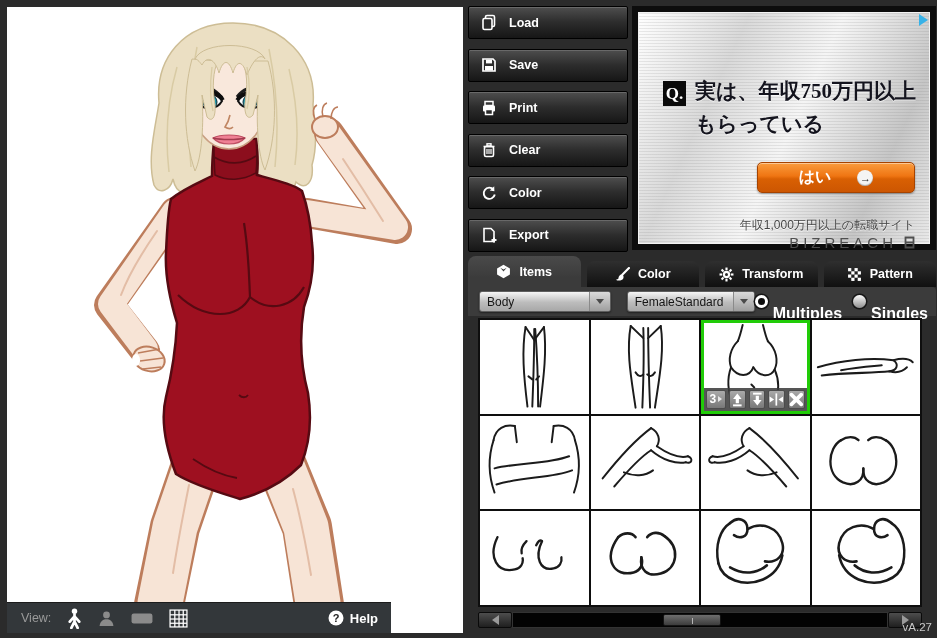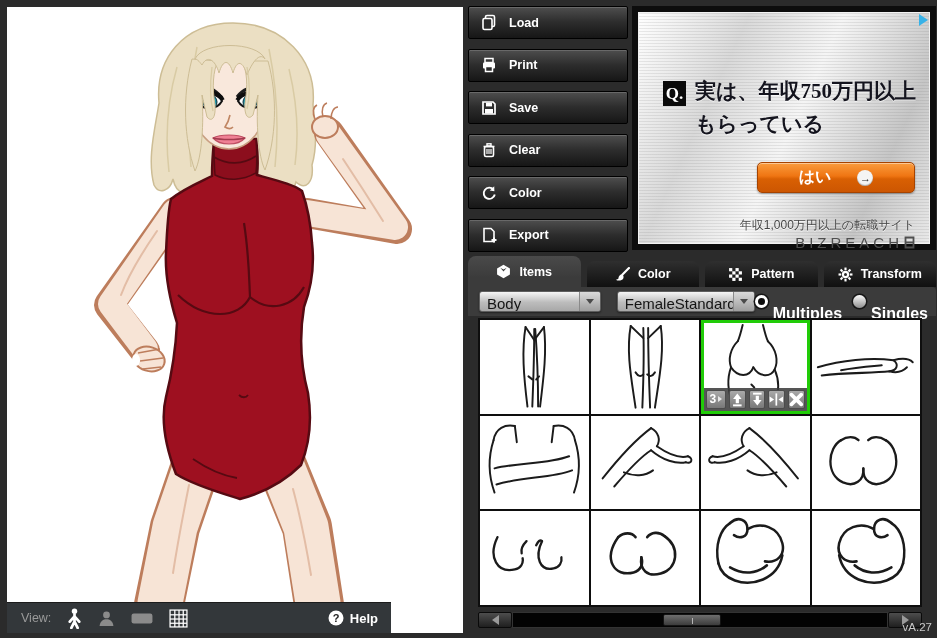--- a/index.html
+++ b/index.html
@@ -26,31 +26,31 @@
     background-image:
       repeating-linear-gradient(180deg, rgba(110,110,110,.14) 0 1px, rgba(255,255,255,0) 1px 3px),
       linear-gradient(115deg,#ffffff 0%,#d9d9d9 28%,#f5f5f5 52%,#c6c6c6 80%,#e9e9e9 100%);
   }
   .adchoices { position:absolute; top:1px; right:1px; width:0; height:0; border-top:6px solid transparent; border-bottom:6px solid transparent; border-left:9px solid #37b2e8; }
   .ad-q { position:absolute; left:24px; top:68px; width:23px; height:25px; background:#0a0a0a; color:#fff; font-family:"Liberation Serif",serif; font-weight:bold; font-size:17px; display:flex; align-items:center; justify-content:center; }
   .ad-headline { position:absolute; left:56px; top:62px; width:235px; color:#14141e; font-family:"Liberation Serif",serif; font-weight:bold; font-size:21px; line-height:33px; text-shadow:0 1px 0 rgba(255,255,255,.7); }
   .ad-cta { position:absolute; left:118px; top:149px; width:158px; height:31px; border-radius:5px; border:1px solid #a64300; background:linear-gradient(180deg,#fa9c3e,#ef7512 45%,#d96003 55%,#cc5602); box-shadow:inset 0 1px 0 rgba(255,255,255,.45), 0 1px 2px rgba(0,0,0,.35); display:flex; align-items:center; justify-content:center; gap:26px; color:#fff; font-weight:bold; font-size:16px; cursor:pointer; }
   .cta-arrow { width:16px; height:16px; border-radius:50%; background:#f4f4f4; color:#222; font-size:11px; font-weight:bold; display:flex; align-items:center; justify-content:center; box-shadow:inset 0 -1px 1px rgba(0,0,0,.3); }
   .ad-sub { position:absolute; right:14px; top:204px; color:#454545; font-size:12px; text-shadow:0 1px 0 rgba(255,255,255,.8); }
-  .ad-brand { position:absolute; right:14px; top:221px; display:flex; align-items:center; gap:1px; color:#4f4f4f; font-size:15px; letter-spacing:4px; }
+  .ad-brand { position:absolute; right:14px; top:221px; display:flex; align-items:center; gap:7px; color:#4f4f4f; font-size:15px; letter-spacing:4px; }
 
   
   .tabs { position:absolute; left:468px; top:256px; width:468px; height:31px; display:flex; gap:6px;justify-content:space-between; }
   .tab { flex:1; margin-top:5px; height:26px; border-radius:8px 8px 0 0; background:linear-gradient(180deg,#2f2f2f,#101010); display:flex; align-items:center; justify-content:center; gap:8px; color:#fff; font-weight:bold; font-size:12.5px; cursor:pointer; }
   .tab.active { margin-top:0; height:31px; background:linear-gradient(180deg,#4a4a4a,#3b3b3b 70%,#3b3b3b); }
 
   
   .controls { position:absolute; left:468px; top:287px; width:468px; height:29px; background:#3b3b3b; border-radius:0 4px 0 0; display:flex; align-items:center; }
   .select { display:flex; height:21px; border:1px solid #5e5e5e; border-radius:3px; background:linear-gradient(180deg,#f5f5f5,#bcbcbc 55%,#a8a8a8); box-shadow:0 1px 2px rgba(0,0,0,.45); cursor:pointer; }
-  .select .val { font-size:15px; color:#151515; padding:3px 0 0 7px; overflow:hidden; white-space:nowrap; }
+  .select .val { font-size:12px; color:#151515; padding:3px 0 0 7px; overflow:hidden; white-space:nowrap; }
   .select .arrow-box { width:21px; margin-left:auto; border-left:1px solid #8a8a8a; background:linear-gradient(180deg,#dadada,#9e9e9e); border-radius:0 2px 2px 0; display:flex; align-items:center; justify-content:center; }
   .tri-down { width:0; height:0; border-left:4px solid transparent; border-right:4px solid transparent; border-top:5px solid #4a4a4a; }
   .sel-cat { width:142px; margin-left:11px; }
   .sel-set { width:138px; margin-left:16px; }
   .radios { margin-left:auto; margin-right:8px; display:flex; align-items:center; gap:11px; }
   .radio-item { display:flex; align-items:center; gap:5px; cursor:pointer; }
   .radio { width:13px; height:13px; border-radius:50%; box-shadow:0 0 0 1.5px #161616; }
   .radio.sel { background:#fff; position:relative; }
   .radio.sel::after { content:""; position:absolute; inset:3px; border-radius:50%; background:#0d0d0d; }
   .radio.unsel { background:linear-gradient(180deg,#fbfbfb,#8e8e8e); }
@@ -211,33 +211,33 @@
   <div class="actions">
     <div class="action-btn">
       <svg width="16" height="17" viewBox="0 0 16 17">
           <rect x="4.5" y="1.5" width="9" height="11" rx="1.5" fill="none" stroke="#fff" stroke-width="1.6"></rect>
           <rect x="2" y="4.5" width="9" height="11" rx="1.5" fill="#2a2a2a" stroke="#fff" stroke-width="1.6"></rect>
         </svg>
       <span>Load</span>
     </div>
     <div class="action-btn">
       <svg width="16" height="16" viewBox="0 0 16 16">
+          <path d="M2 2 h10 l2 2 v10 h-12 z" fill="none" stroke="#fff" stroke-width="1.7"></path>
+          <rect x="5" y="2.6" width="6" height="3.8" fill="#fff"></rect>
+          <rect x="4" y="9" width="8" height="4.6" fill="#fff"></rect>
+        </svg>
+      <span>Save</span>
+    </div>
+    <div class="action-btn">
+      <svg width="16" height="16" viewBox="0 0 16 16">
           <rect x="4" y="1.5" width="8" height="4" fill="none" stroke="#fff" stroke-width="1.5"></rect>
           <rect x="2" y="5.5" width="12" height="6" rx="1" fill="#fff"></rect>
           <rect x="4.5" y="9.5" width="7" height="5" fill="#2a2a2a" stroke="#fff" stroke-width="1.5"></rect>
         </svg>
       <span>Print</span>
-    </div>
-    <div class="action-btn">
-      <svg width="16" height="16" viewBox="0 0 16 16">
-          <path d="M2 2 h10 l2 2 v10 h-12 z" fill="none" stroke="#fff" stroke-width="1.7"></path>
-          <rect x="5" y="2.6" width="6" height="3.8" fill="#fff"></rect>
-          <rect x="4" y="9" width="8" height="4.6" fill="#fff"></rect>
-        </svg>
-      <span>Save</span>
     </div>
     <div class="action-btn">
       <svg width="16" height="16" viewBox="0 0 16 16">
           <rect x="3.5" y="4.5" width="9" height="10" rx="1.5" fill="none" stroke="#fff" stroke-width="1.6"></rect>
           <line x1="2.5" y1="4.5" x2="13.5" y2="4.5" stroke="#fff" stroke-width="1.6"></line>
           <rect x="6" y="1.8" width="4" height="2.2" fill="none" stroke="#fff" stroke-width="1.4"></rect>
           <line x1="6" y1="7" x2="6" y2="12" stroke="#fff" stroke-width="1.2"></line>
           <line x1="8" y1="7" x2="8" y2="12" stroke="#fff" stroke-width="1.2"></line>
           <line x1="10" y1="7" x2="10" y2="12" stroke="#fff" stroke-width="1.2"></line>
         </svg>
@@ -289,51 +289,51 @@
           <path d="M4 3.4 L7 5.2 L10 3.4 L7 7 Z" fill="#3f3f3f"></path>
         </svg>
       <span>Items</span>
     </div>
     <div class="tab">
       <svg width="15" height="15" viewBox="0 0 14 14">
           <path d="M13 1 L7 7" stroke="#fff" stroke-width="2" stroke-linecap="round"></path>
           <path d="M6.8 6.8 c-2 0 -3.4 1.6 -3.7 4.2 c-.9 .6 -1.7 .8 -2.3 .8 c1.8 1.5 5.8 1.1 6.9 -1.1 c.6 -1.2 .3 -2.7 -.9 -3.9 z" fill="#fff"></path>
         </svg>
       <span>Color</span>
-    </div>
-    <div class="tab">
-      <svg width="15" height="15" viewBox="0 0 14 14" fill="#fff">
-          <rect x="1" y="1" width="3" height="3"></rect>
-          <rect x="7" y="1" width="3" height="3"></rect>
-          <rect x="4" y="4" width="3" height="3"></rect>
-          <rect x="10" y="4" width="3" height="3"></rect>
-          <rect x="1" y="7" width="3" height="3"></rect>
-          <rect x="7" y="7" width="3" height="3"></rect>
-          <rect x="4" y="10" width="3" height="3"></rect>
-          <rect x="10" y="10" width="3" height="3"></rect>
-        </svg>
-      <span>Pattern</span>
     </div>
     <div class="tab">
       <svg width="15" height="15" viewBox="0 0 14 14">
           <g stroke="#fff" stroke-width="2">
             <line x1="7" y1="0.5" x2="7" y2="3"></line>
             <line x1="7" y1="11" x2="7" y2="13.5"></line>
             <line x1="0.5" y1="7" x2="3" y2="7"></line>
             <line x1="11" y1="7" x2="13.5" y2="7"></line>
             <line x1="2.4" y1="2.4" x2="4.2" y2="4.2"></line>
             <line x1="9.8" y1="9.8" x2="11.6" y2="11.6"></line>
             <line x1="11.6" y1="2.4" x2="9.8" y2="4.2"></line>
             <line x1="2.4" y1="11.6" x2="4.2" y2="9.8"></line>
           </g>
           <circle cx="7" cy="7" r="3.4" fill="#fff"></circle>
           <circle cx="7" cy="7" r="1.4" fill="#2a2a2a"></circle>
         </svg>
       <span>Transform</span>
     </div>
+    <div class="tab">
+      <svg width="15" height="15" viewBox="0 0 14 14" fill="#fff">
+          <rect x="1" y="1" width="3" height="3"></rect>
+          <rect x="7" y="1" width="3" height="3"></rect>
+          <rect x="4" y="4" width="3" height="3"></rect>
+          <rect x="10" y="4" width="3" height="3"></rect>
+          <rect x="1" y="7" width="3" height="3"></rect>
+          <rect x="7" y="7" width="3" height="3"></rect>
+          <rect x="4" y="10" width="3" height="3"></rect>
+          <rect x="10" y="10" width="3" height="3"></rect>
+        </svg>
+      <span>Pattern</span>
+    </div>
   </div>
 
   <div class="controls">
     <div class="select sel-cat">
       <span class="val">Body</span>
       <span class="arrow-box">
           <span class="tri-down"></span>
         </span>
     </div>
     <div class="select sel-set">

